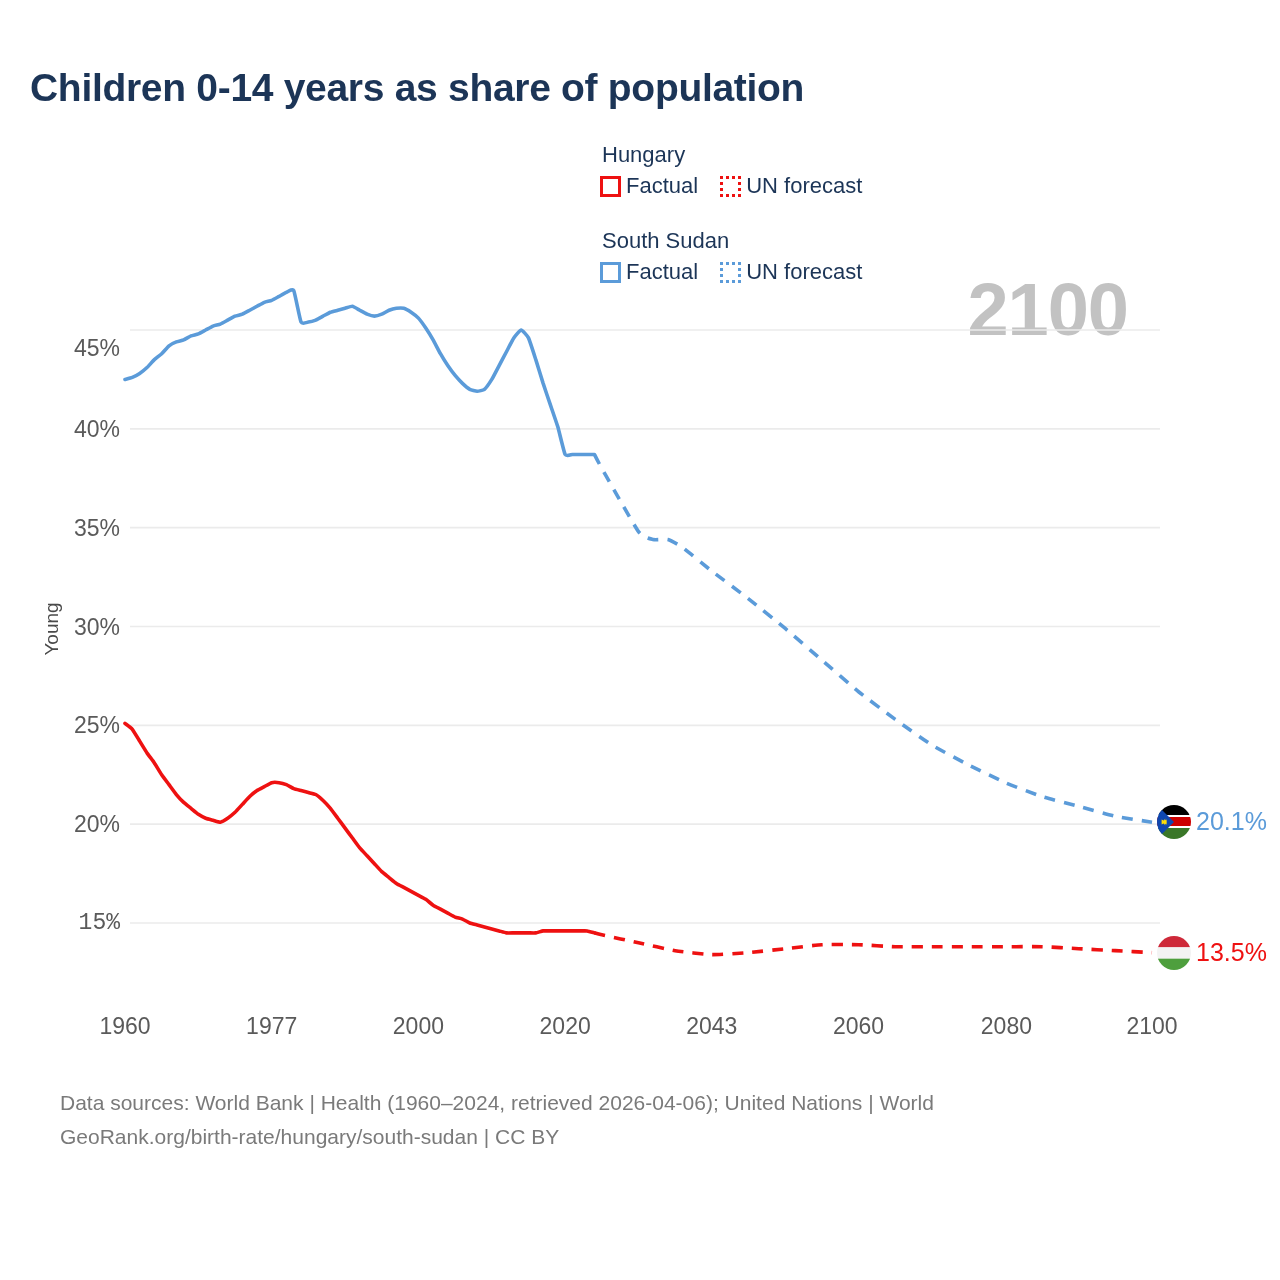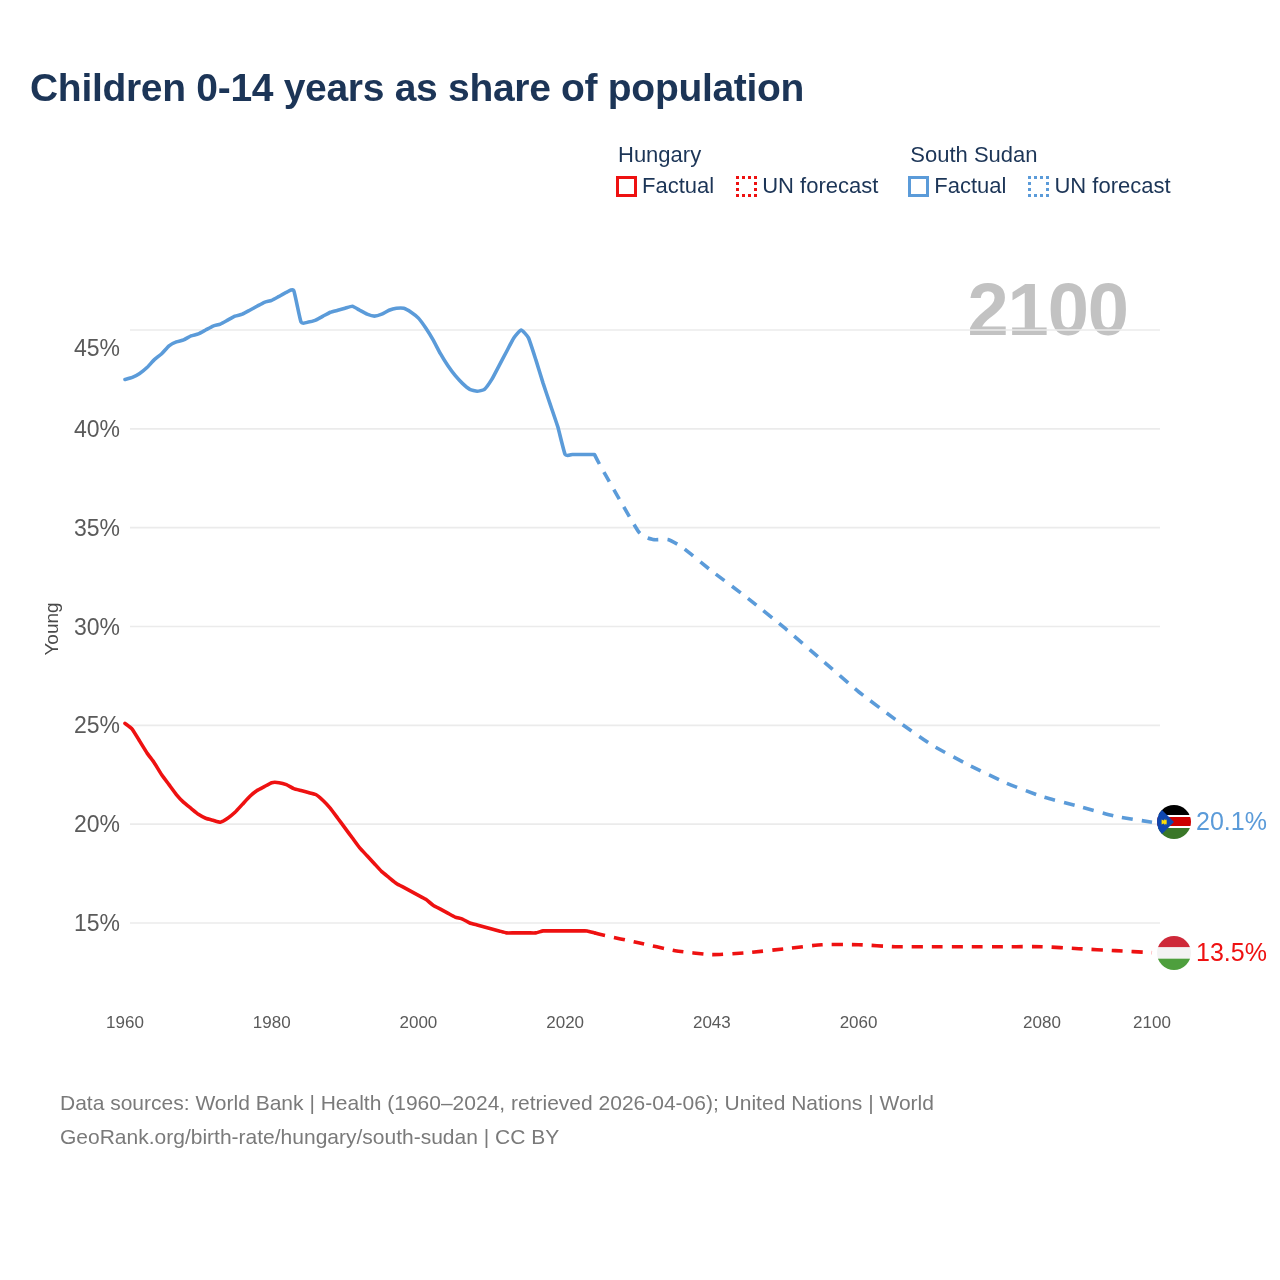--- a/index.html
+++ b/index.html
@@ -26,23 +26,23 @@
     color: #1c3557;
     letter-spacing: -0.3px;
     white-space: nowrap;
   }
 
   
   #legend {
     position: absolute;
     left: 600px; top: 142px;
     display: flex;
+    flex-direction: column;
     gap: 30px;
     align-items: flex-start;
-    margin-left: 16px;
   }
   .legend-group { display: flex; flex-direction: column; gap: 6px; }
   .legend-group-title {
     font-size: 22px;
     color: #1c3557;
     line-height: 26px;
     padding-left: 2px;
   }
   .legend-items { display: flex; flex-direction: row; gap: 22px; align-items: center; }
   .legend-item { display: flex; flex-direction: row; gap: 5px; align-items: center; }
@@ -88,21 +88,21 @@
     text-align: right;
     font-size: 23px;
     color: #5a5a5a;
     transform: translateY(-13px);
   }
   .xtick {
     position: absolute;
     top: 1013px;
     width: 120px;
     text-align: center;
-    font-size: 17px;
+    font-size: 23px;
     color: #5a5a5a;
   }
   #y-axis-title {
     position: absolute;
     left: -8px; top: 618px;
     font-size: 19px;
     color: #4a4a4a;
     transform: rotate(-90deg);
     transform-origin: 50% 50%;
     width: 120px;
@@ -189,30 +189,30 @@
       </g>
   </svg>
 
   <div id="ytick-layer">
       <div class="ytick" style="left: 40px; top: 348px;">45%</div>
       <div class="ytick" style="left: 40px; top: 428.833px;">40%</div>
       <div class="ytick" style="left: 40px; top: 527.667px;">35%</div>
       <div class="ytick" style="left: 40px; top: 626.5px;">30%</div>
       <div class="ytick" style="left: 40px; top: 725.333px;">25%</div>
       <div class="ytick" style="left: 40px; top: 824.167px;">20%</div>
-      <div class="ytick" style="left: 40px; top: 923px;">15%</div>
+      <div class="ytick" style="left: 40px; top: 923px; font-family: Liberation Mono, monospace;">15%</div>
     </div>
   <div id="xtick-layer">
       <div class="xtick" style="left: 65px;">1960</div>
-      <div class="xtick" style="left: 211.714px;">1980</div>
+      <div class="xtick" style="left: 211.714px;">1977</div>
       <div class="xtick" style="left: 358.429px;">2000</div>
       <div class="xtick" style="left: 505.143px;">2020</div>
       <div class="xtick" style="left: 651.857px;">2043</div>
       <div class="xtick" style="left: 798.571px;">2060</div>
-      <div class="xtick" style="left: 982px;">2080</div>
+      <div class="xtick" style="left: 912px; text-align: right;">2080</div>
       <div class="xtick" style="left: 1092px;">2100</div>
     </div>
 
   <div id="y-axis-title">Young</div>
 
   <div class="end-marker" id="marker-ss" style="left: 1157.01px; top: 805.19px;">
     <svg width="34" height="34" viewBox="0 0 34 34">
       <rect x="0" y="0" width="34" height="10" fill="#000000"></rect>
       <rect x="0" y="10" width="34" height="2" fill="#ffffff"></rect>
       <rect x="0" y="12" width="34" height="9" fill="#cc0000"></rect>

